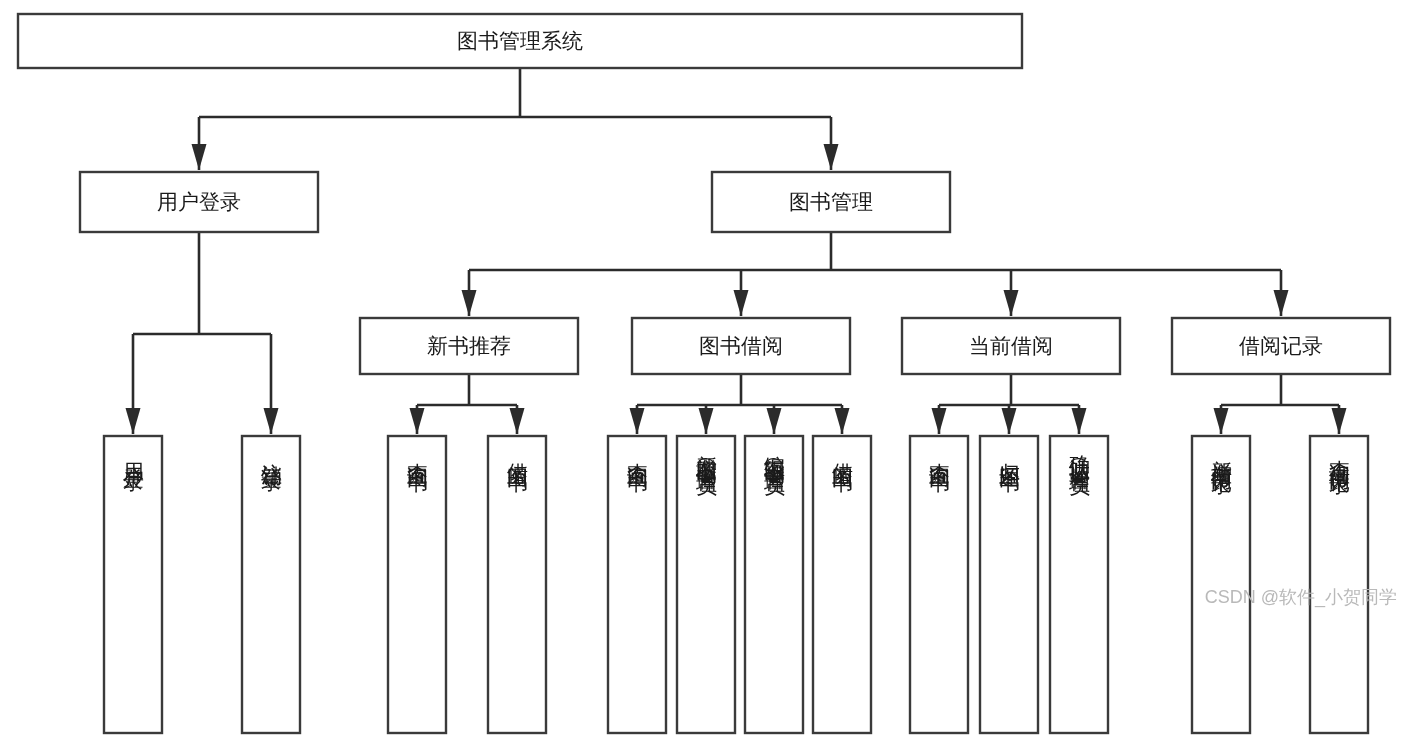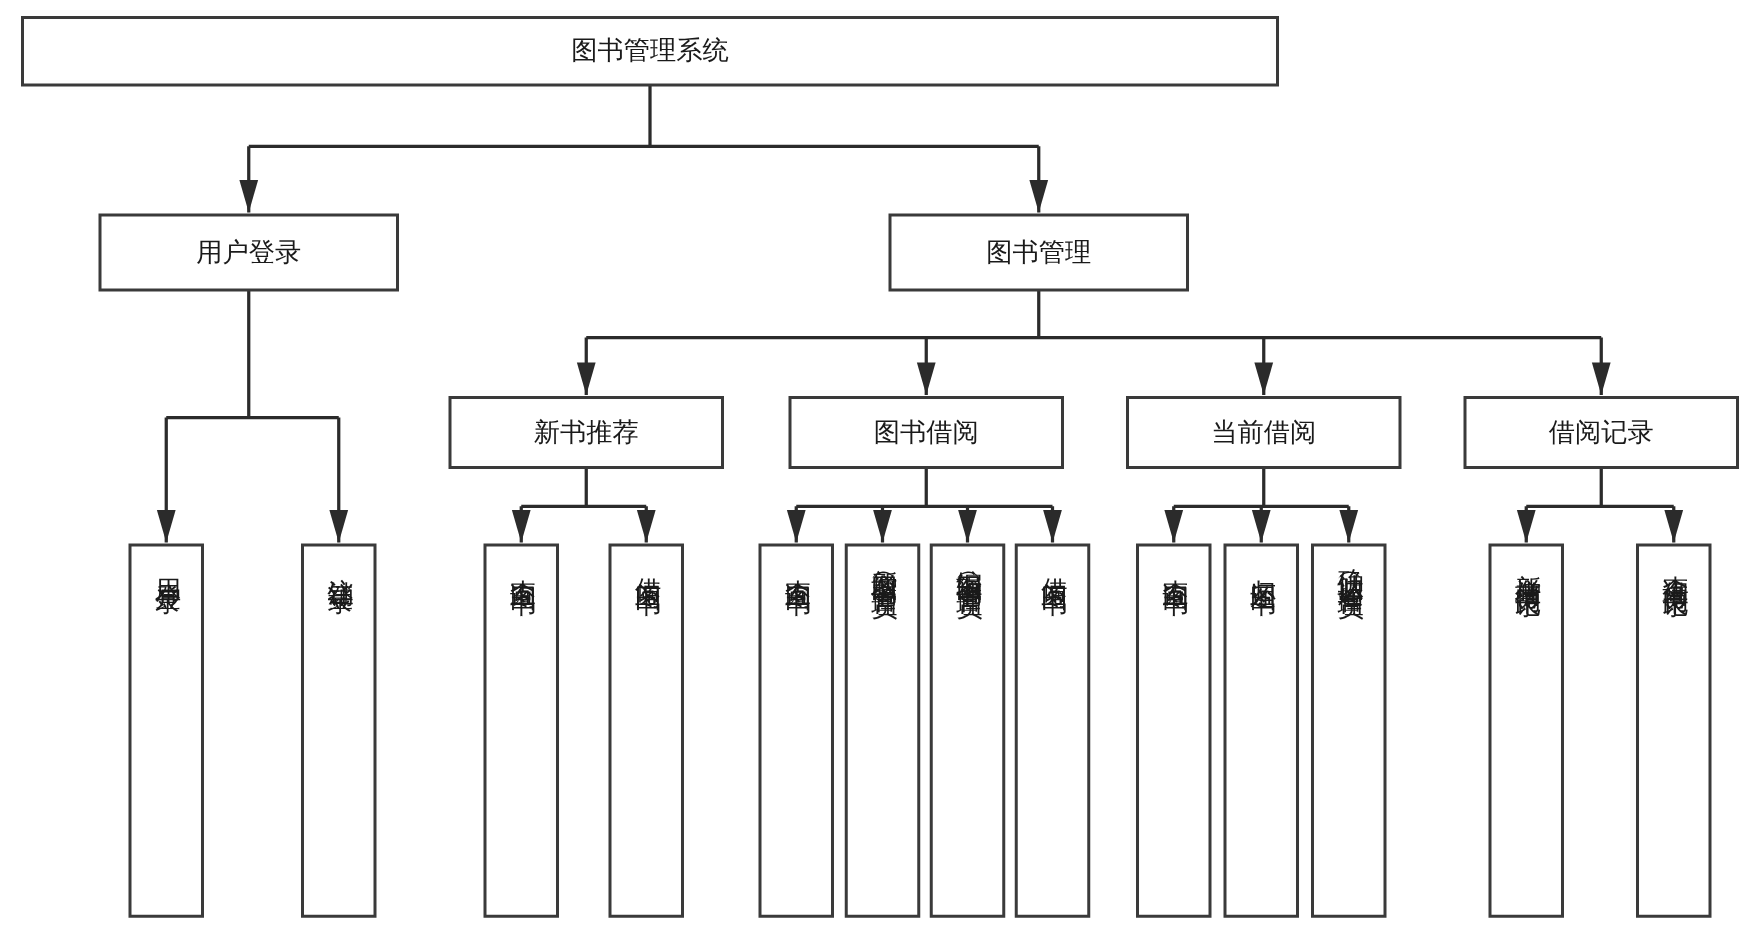--- a/index.html
+++ b/index.html
@@ -205,14 +205,15 @@
           <rect x="1192" y="436" width="58" height="297" class="node-box"></rect>
           <text x="1222" y="452" class="node-label-v">新增借阅记录</text>
         </g>
         <g>
           <rect x="1310" y="436" width="58" height="297" class="node-box"></rect>
           <text x="1340" y="452" class="node-label-v">查询借阅记录</text>
         </g>
       </g>
   </svg>
 
+  <div class="watermark-text">CSDN @软件_小贺同学</div>
 
 </div>
 
 </body></html>

